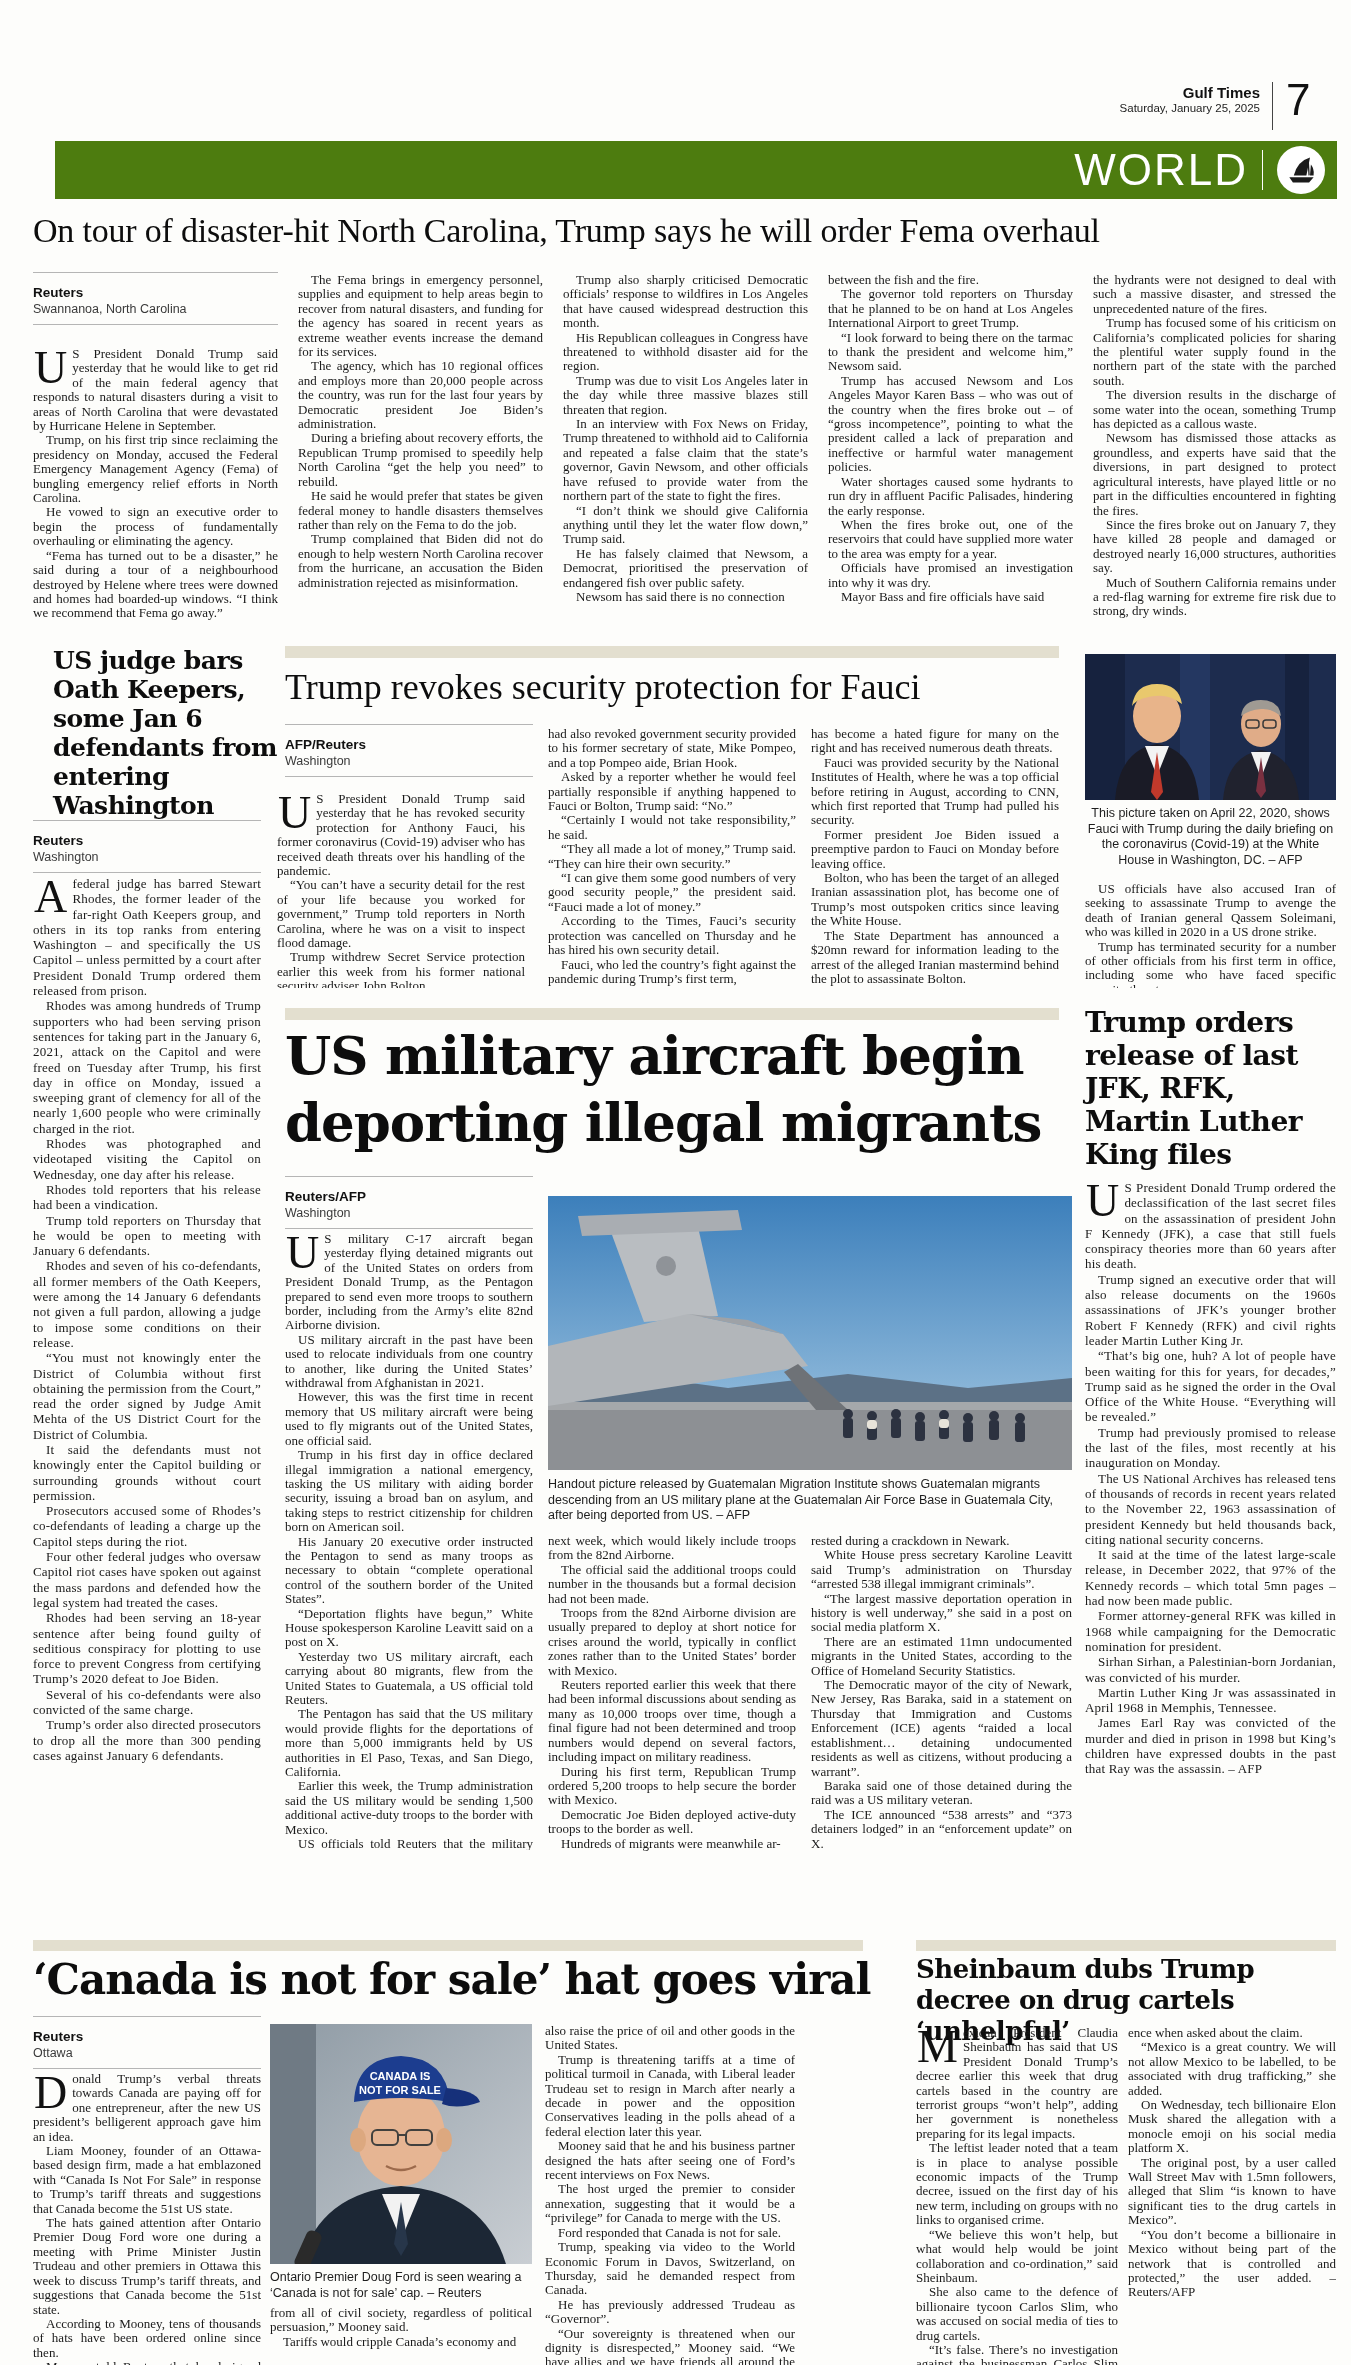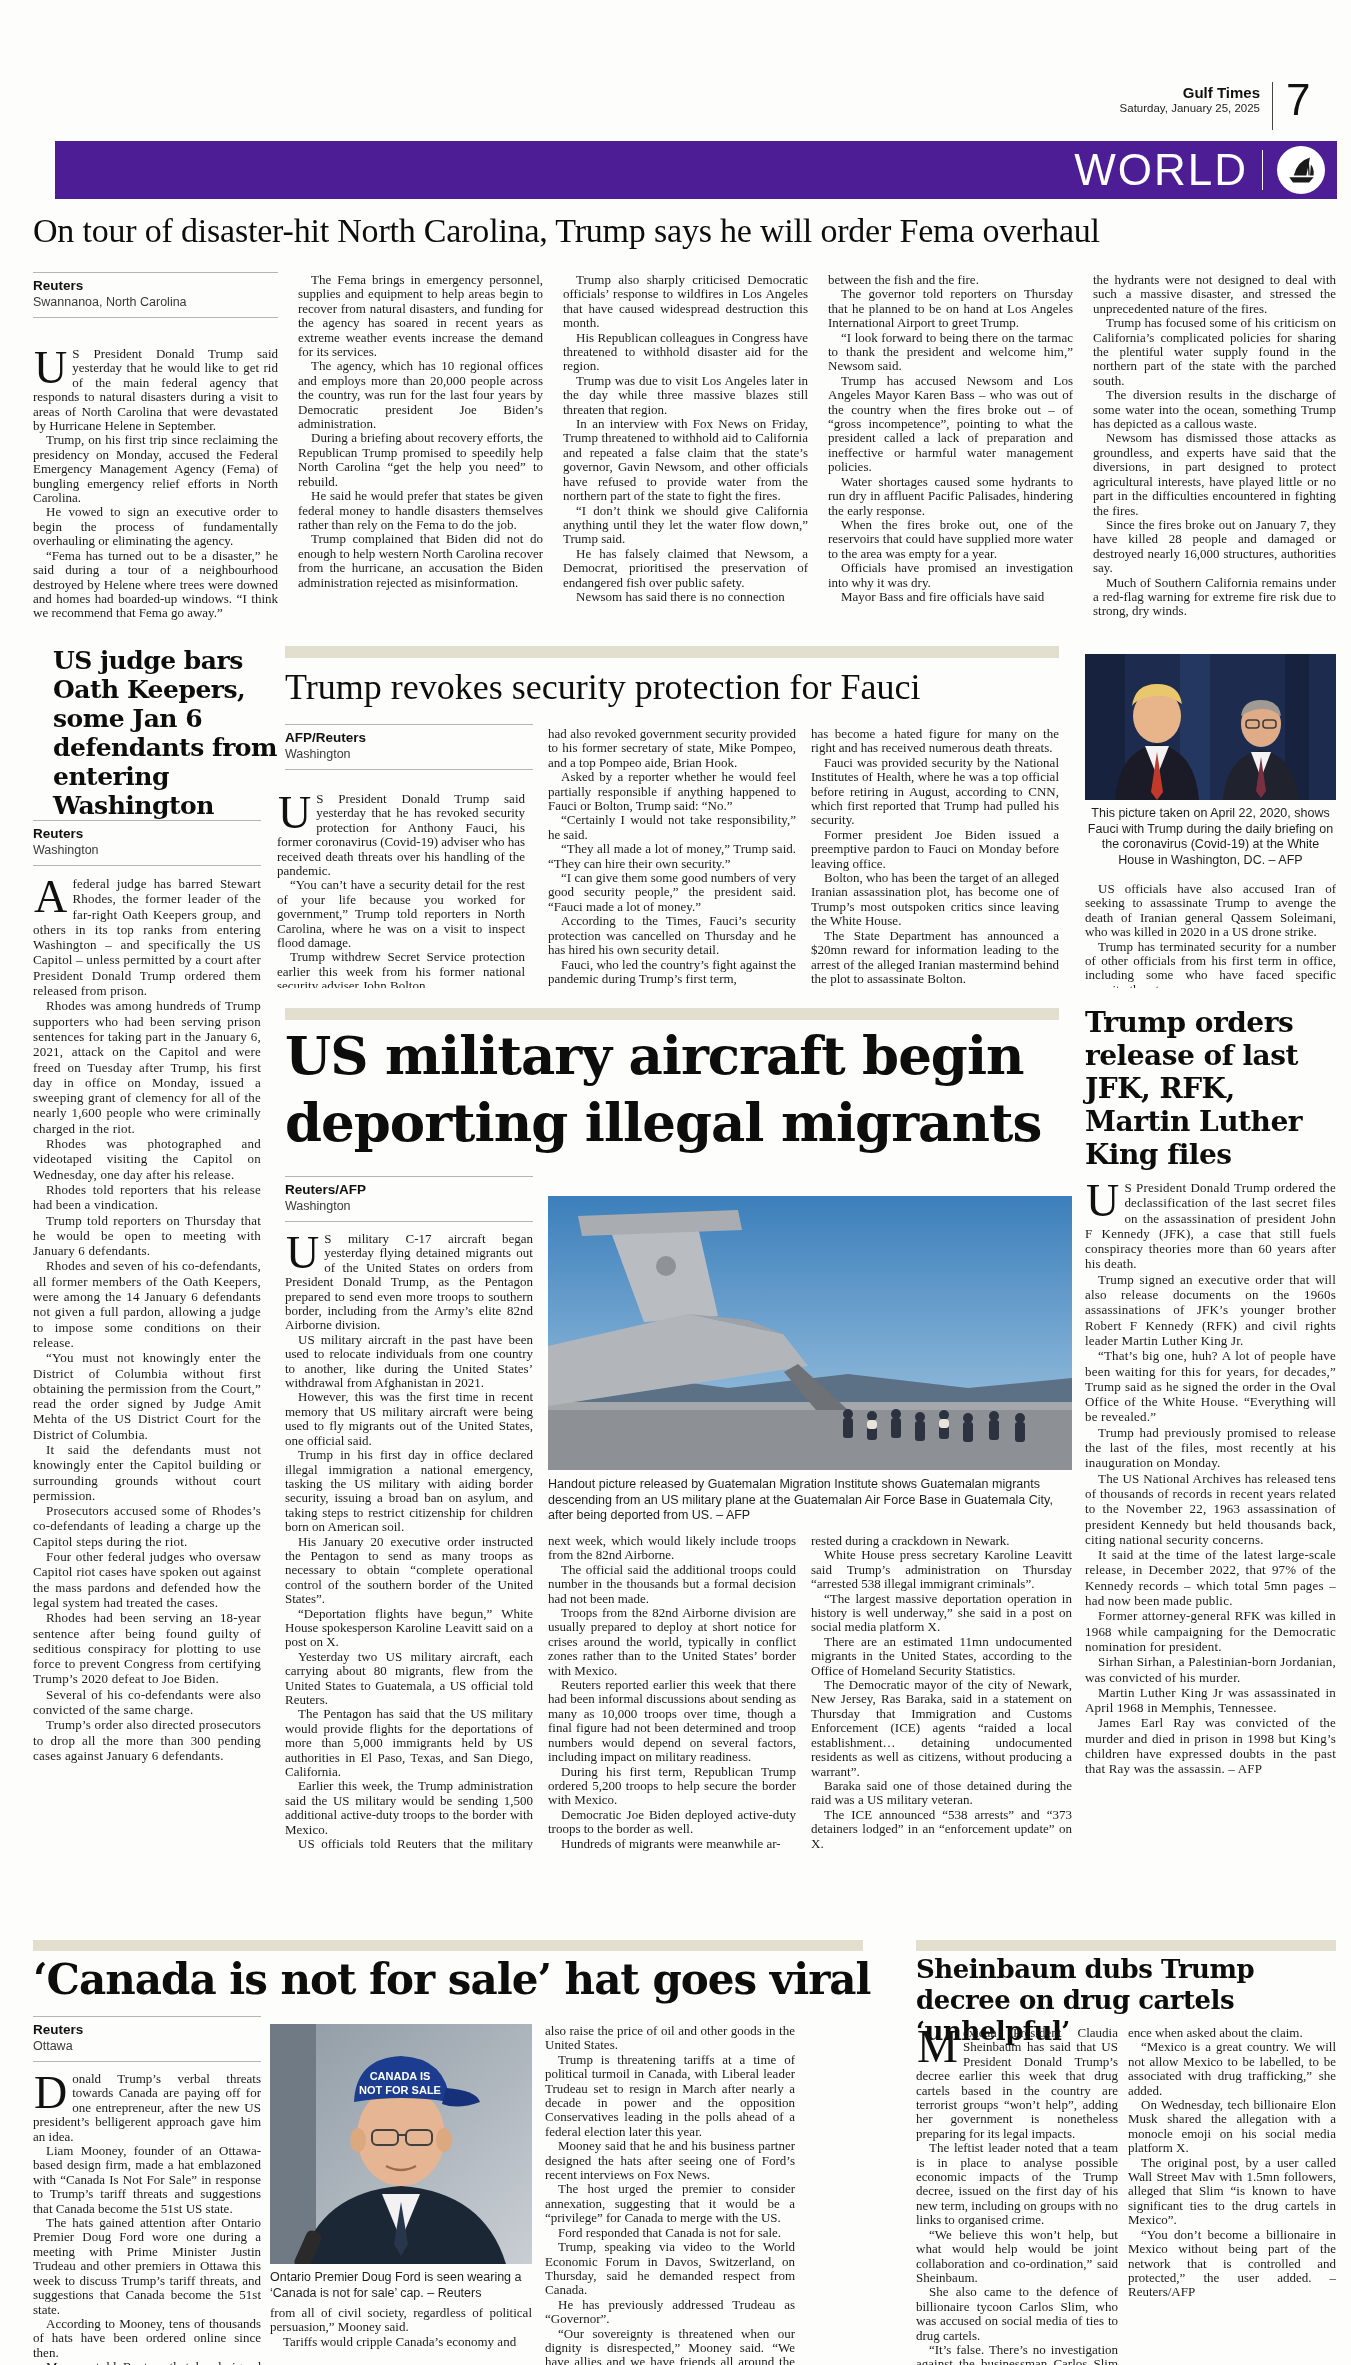--- a/index.html
+++ b/index.html
@@ -4,29 +4,29 @@
 <style>
   html,body{margin:0;padding:0;background:#e8e8e8;}
   .page{position:relative;width:1351px;height:2365px;background:#fdfdfb;margin:0 auto;overflow:hidden;}
   .abs{position:absolute;}
   
   .mast{font-family:"Liberation Sans",sans-serif;text-align:right;color:#111;}
   .mast .paper{font-weight:bold;font-size:15px;line-height:17px;}
   .mast .date{font-size:11.5px;line-height:14px;color:#222;}
   .mast-rule{width:1px;background:#444;}
   .pagenum{font-family:"Liberation Sans",sans-serif;font-size:44px;font-weight:400;color:#111;line-height:48px;}
-  .banner{background:#4c1d95;display:flex;align-items:center;justify-content:flex-end;padding-right:12px;box-sizing:border-box;}
+  .banner{background:#4d7c0f;display:flex;align-items:center;justify-content:flex-end;padding-right:12px;box-sizing:border-box;}
   .banner .world{font-family:"Liberation Sans",sans-serif;font-weight:200;font-size:44px;letter-spacing:2px;color:#fff;}
   .banner .bsep{width:1px;height:40px;background:#fff;margin:0 14px;}
   .circle-ic{width:48px;height:48px;border-radius:50%;background:#fff;display:flex;align-items:center;justify-content:center;}
   
   .serif-head{font-family:"Liberation Serif",serif;font-weight:400;color:#0d0d0d;}
   .slab-head{font-family:"DejaVu Serif",serif;font-weight:700;color:#0d0d0d;letter-spacing:-0.5px;}
   
-  .byline{border-top:1px solid #b5b5b5;border-bottom:1px solid #b5b5b5;padding:5px 0 7px;}
+  .byline{border-top:1px solid #b5b5b5;border-bottom:1px solid #b5b5b5;padding:12px 0 7px;}
   .agency{font-family:"Liberation Sans",sans-serif;font-weight:bold;font-size:13.5px;color:#111;line-height:16px;}
   .location{font-family:"Liberation Sans",sans-serif;font-size:12.5px;color:#3a3a3a;line-height:15px;margin-top:1px;}
   
   .col{overflow:hidden;font-family:"Liberation Serif",serif;font-size:13px;line-height:14.4px;
        text-align:justify;color:#1a1a1a;hyphens:auto;-webkit-hyphens:auto;}
   .col.loose{line-height:15.3px;letter-spacing:0.2px;}
   .para{margin:0;text-indent:13px;}
   .cont .para:first-child{text-indent:0;}
   .dc .para:first-child{text-indent:0;}
   .dc .para:first-child::first-letter{float:left;font-family:"Liberation Serif",serif;font-size:46px;line-height:37px;padding:2px 5px 0 1px;color:#111;}

